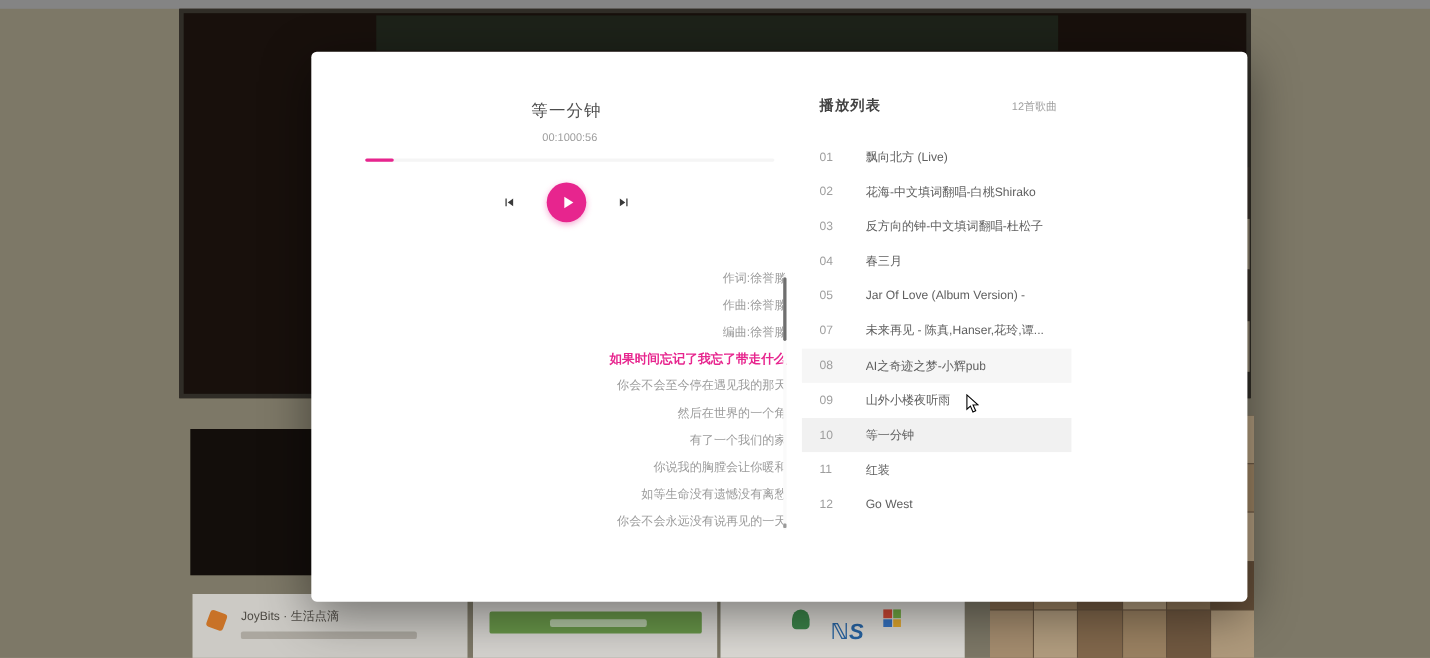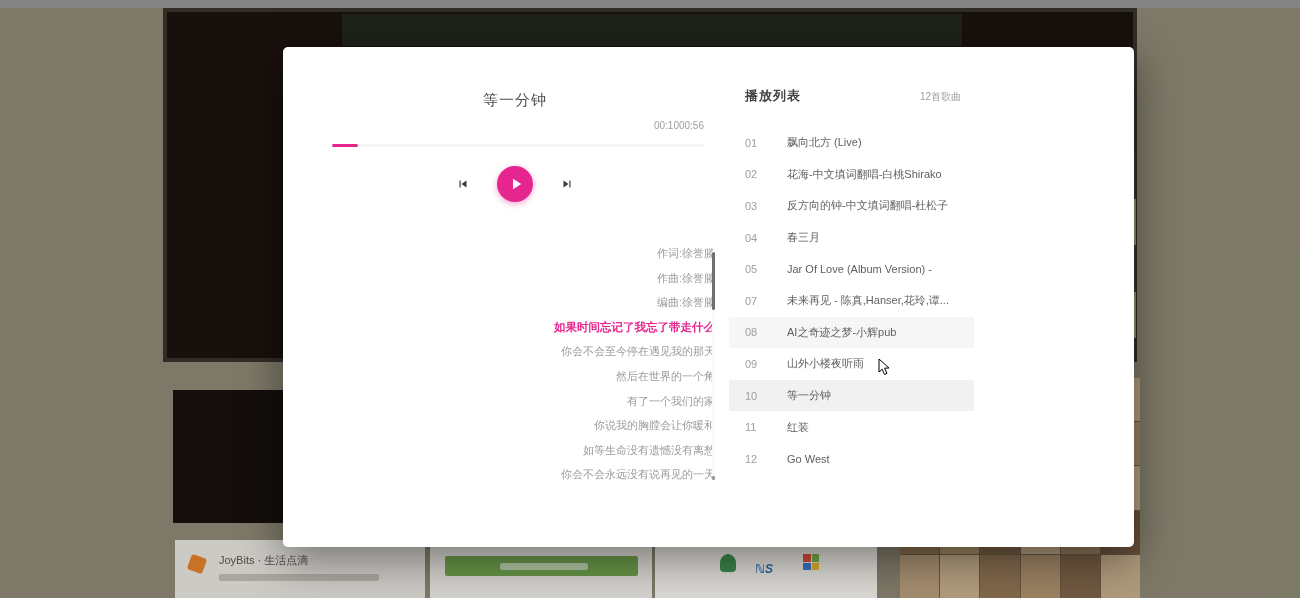--- a/index.html
+++ b/index.html
@@ -43,35 +43,35 @@
   .card-joybits { left:175px; width:250px; }
   .jb-icon { left:14px; top:16px; width:16px; height:16px; background:#d87b2a;
     border-radius:3px; transform:rotate(20deg); }
   .jb-title { left:44px; top:13px; font-size:11px; font-weight:normal; color:#55514b; }
   .jb-subline { left:44px; top:34px; width:160px; height:7px; background:#b8b4ac; border-radius:2px; }
   .card-green { left:430px; width:222px; background:#e6e4df; }
   .green-banner { left:15px; top:16px; width:193px; height:20px; background:#6fa14e; border-radius:2px; }
   .green-banner-text { left:55px; top:7px; width:88px; height:7px; background:rgba(255,255,255,.55); border-radius:2px; }
   .card-logos { left:655px; width:222px; background:#eceae5; }
   .logo-green { left:65px; top:14px; width:16px; height:18px; background:#3f8f4f; border-radius:50% 50% 4px 4px; }
-  .logo-blue { left:100px; top:22px; font-size:12px; font-weight:bold; font-style:italic; color:#2b6cb0; }
+  .logo-blue { left:100px; top:22px; font-size:20px; font-weight:bold; font-style:italic; color:#2b6cb0; }
   .logo-grid { left:148px; top:14px; width:16px; height:16px; display:grid; gap:1px;
     grid-template-columns:1fr 1fr; grid-template-rows:1fr 1fr; }
   .logo-grid i:nth-child(1){background:#e04f3a}.logo-grid i:nth-child(2){background:#7ab648}
   .logo-grid i:nth-child(3){background:#3a7bd0}.logo-grid i:nth-child(4){background:#f2b importantly;}
   .logo-grid i:nth-child(4){background:#f2b430}
 
   .overlay { position:absolute; inset:0; background:rgba(0,0,0,.07); }
 
   
   .modal { position:absolute; left:283px; top:47px; width:851px; height:500px;
     background:#ffffff; border-radius:5px; box-shadow:0 12px 45px rgba(0,0,0,.45); }
   .song-title { left:0; top:44px; width:464px; text-align:center;
     font-size:15px; color:#4d4d4d; letter-spacing:1px; }
-  .time-row { left:49px; top:73px; width:372px; display:flex; justify-content:flex-end;
+  .time-row { left:49px; top:73px; width:372px; display:flex; justify-content:center;
     font-size:10px; color:#9e9e9e; }
   .progress { left:49px; top:97px; width:372px; height:3px; background:#f5f5f5;
     border-radius:2px; cursor:pointer; }
   .progress-fill { height:3px; background:#e7258e; border-radius:2px; width:7%; }
   .controls { left:0; top:119px; width:464px; display:flex; justify-content:center;
     align-items:center; gap:26px; }
   .ctl-btn { background:none; border:none; width:16px; height:16px; cursor:pointer;
     display:flex; align-items:center; justify-content:center; padding:0; }
   .ctl-btn svg { width:14px; height:14px; fill:#3a3a3a; }
   .play-btn { width:36px; height:36px; border-radius:50%; background:#e7258e; border:none;

